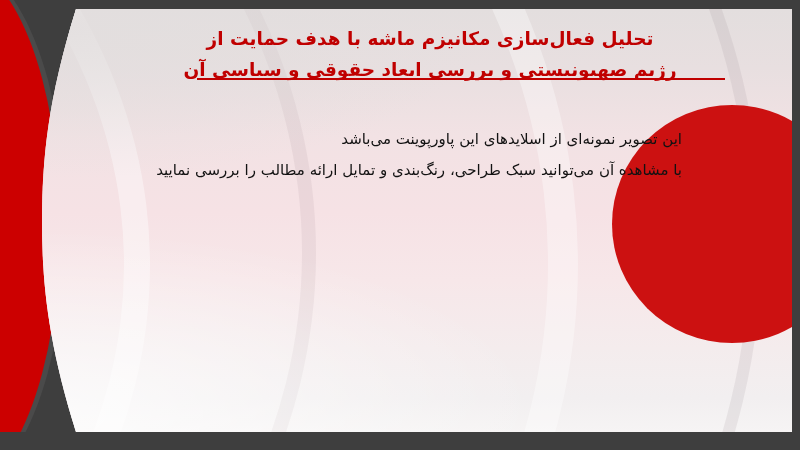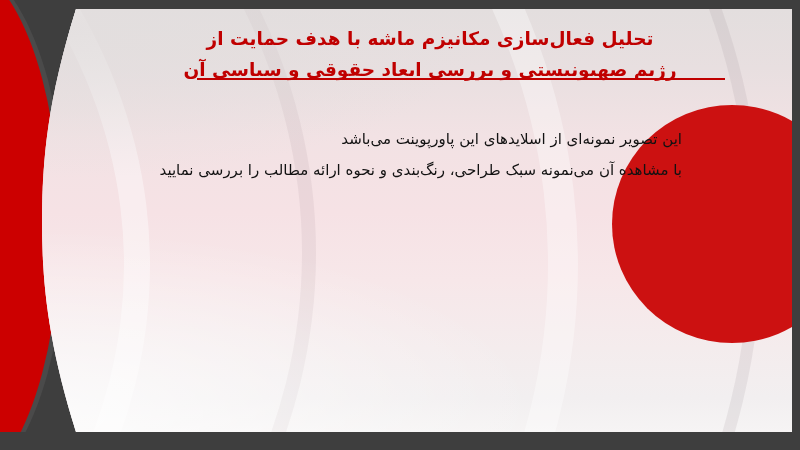--- a/index.html
+++ b/index.html
@@ -189,18 +189,18 @@
   </div>
 
   <div class="title-block">
     <div class="title-line">تحلیل فعال‌سازی مکانیزم ماشه با هدف حمایت از</div>
     <div class="title-line">رژیم صهیونیستی و بررسی ابعاد حقوقی و سیاسی آن</div>
   </div>
   <div class="title-rule"></div>
 
   <div class="body-block">
     <div class="body-line">این تصویر نمونه‌ای از اسلایدهای این پاورپوینت می‌باشد</div>
-    <div class="body-line">با مشاهده آن می‌نمونه سبک طراحی، رنگ‌بندی و نحوه ارائه مطالب را بررسی نمایید</div>
+    <div class="body-line">با مشاهده آن می‌توانید سبک طراحی، رنگ‌بندی و تمایل ارائه مطالب را بررسی نمایید</div>
   </div>
 
   <div class="bottom-band"></div>
 
 </div>
 
 </body></html>

